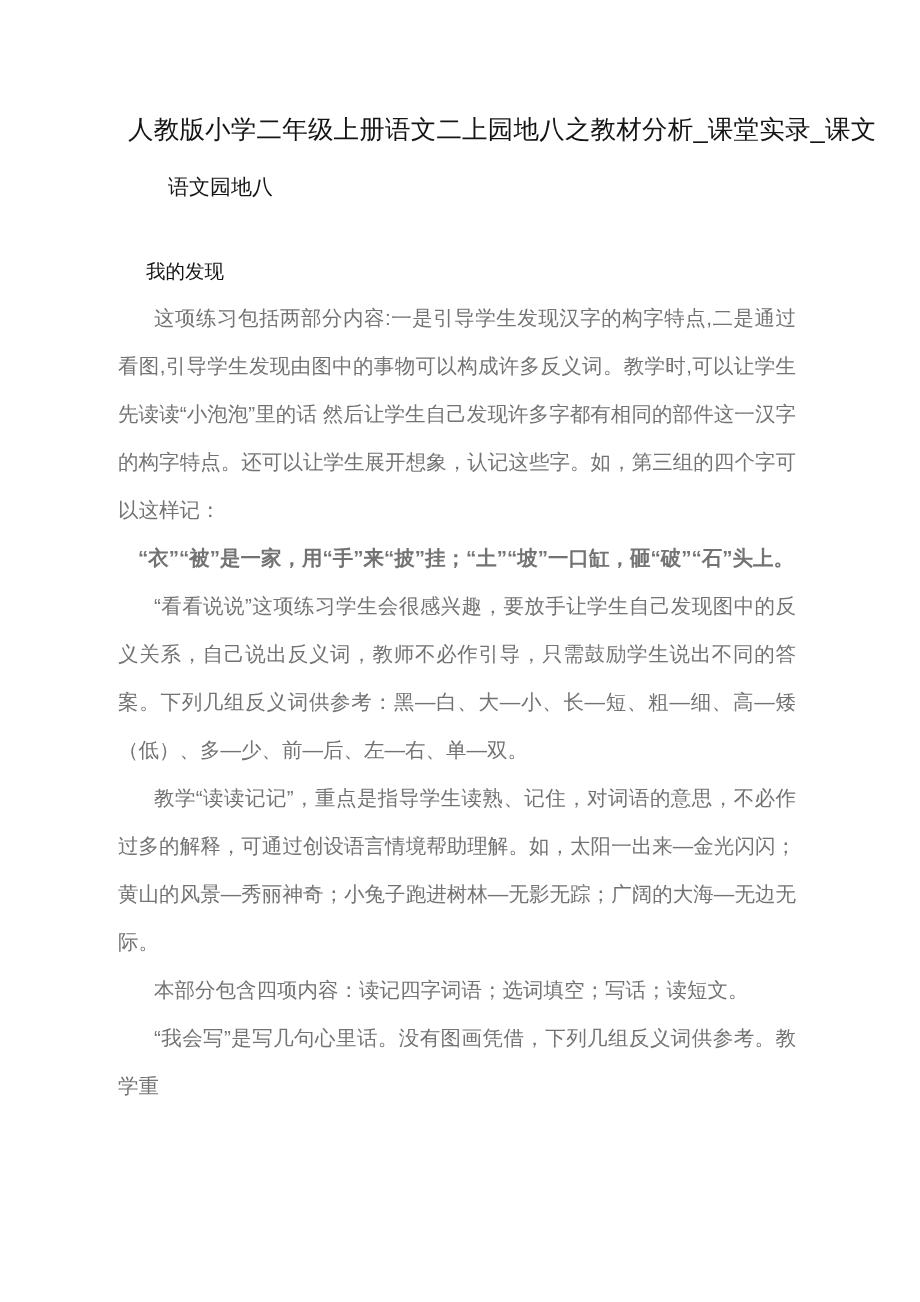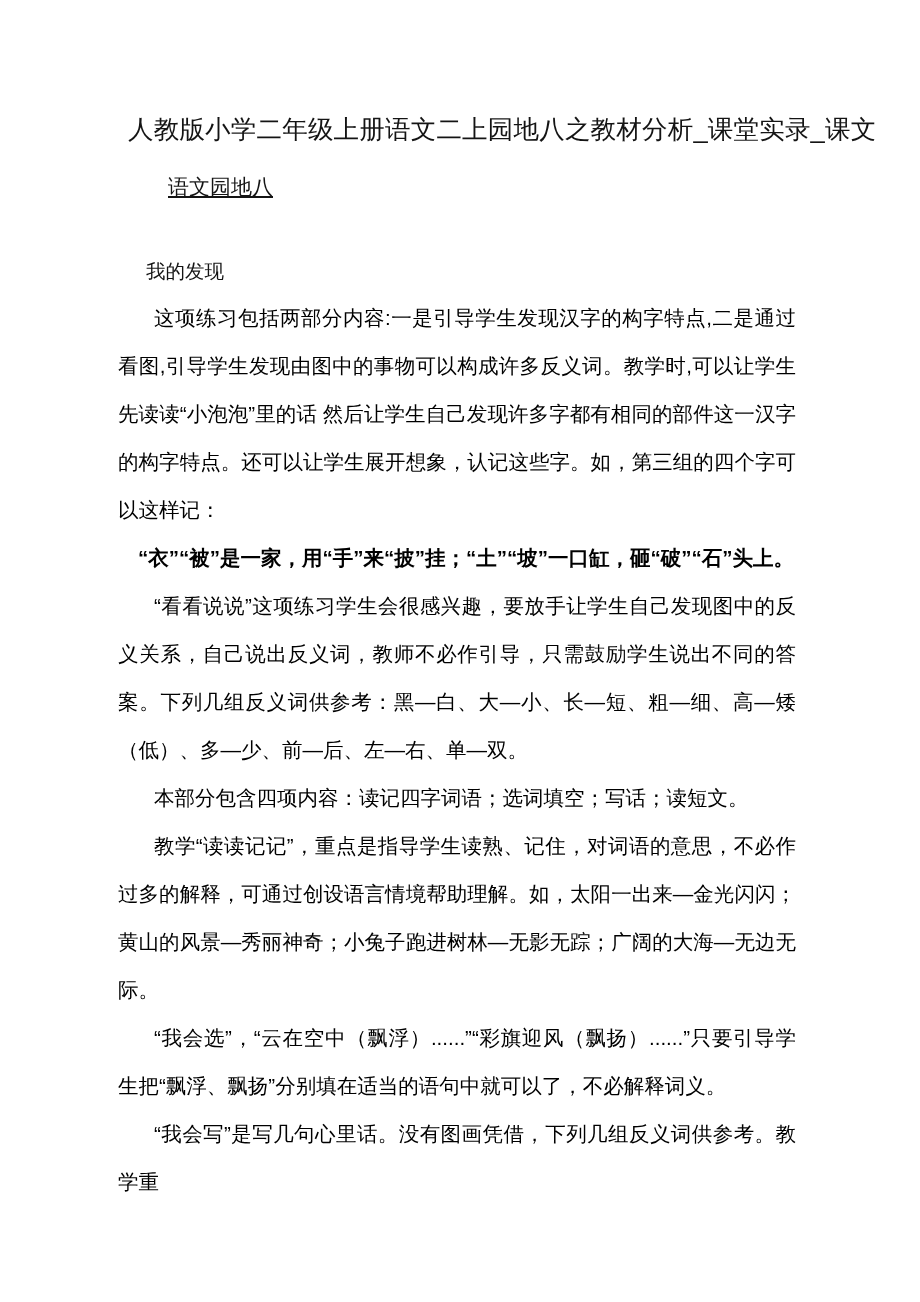--- a/index.html
+++ b/index.html
@@ -38,21 +38,20 @@
   }
 
   .doc-subtitle {
     position: absolute;
     left: 168px;
     top: 172px;
     font-size: 21px;
     line-height: 30px;
     color: #141414;
     white-space: nowrap;
-    text-decoration: underline;
   }
 
   .body-block {
     position: absolute;
     left: 118px;
     top: 248px;
     width: 678px;
   }
 
   .sec-head {
@@ -60,21 +59,21 @@
     line-height: 46px;
     color: #141414;
     text-indent: 28px;
     margin: 0;
     white-space: nowrap;
   }
 
   .para {
     font-size: 20.5px;
     line-height: 48px;
-    color: #000000;
+    color: #737373;
     margin: 0;
     text-indent: 36px;
     text-align: justify;
     text-justify: inter-ideograph;
     word-break: break-all;
   }
 
   .para.tight {
     text-indent: 20px;
     font-weight: bold;
@@ -93,23 +92,22 @@
 
     <div class="sec-head">我的发现</div>
 
     <p class="para">这项练习包括两部分内容:一是引导学生发现汉字的构字特点,二是通过看图,引导学生发现由图中的事物可以构成许多反义词。教学时,可以让学生先读读“小泡泡”里的话 然后让学生自己发现许多字都有相同的部件这一汉字的构字特点。还可以让学生展开想象，认记这些字。如，第三组的四个字可以这样记：</p>
 
     <p class="para tight">“衣”“被”是一家，用“手”来“披”挂；“土”“坡”一口缸，砸“破”“石”头上。</p>
 
     <p class="para">“看看说说”这项练习学生会很感兴趣，要放手让学生自己发现图中的反义关系，自己说出反义词，教师不必作引导，只需鼓励学生说出不同的答案。下列几组反义词供参考：黑—白、大—小、长—短、粗—细、高—矮（低）、多—少、前—后、左—右、单—双。</p>
 
 
+    <p class="para">教学“读读记记”，重点是指导学生读熟、记住，对词语的意思，不必作过多的解释，可通过创设语言情境帮助理解。如，太阳一出来—金光闪闪；黄山的风景—秀丽神奇；小兔子跑进树林—无影无踪；广阔的大海—无边无际。</p>
+
     <p class="para">本部分包含四项内容：读记四字词语；选词填空；写话；读短文。</p>
 
-    <p class="para">教学“读读记记”，重点是指导学生读熟、记住，对词语的意思，不必作过多的解释，可通过创设语言情境帮助理解。如，太阳一出来—金光闪闪；黄山的风景—秀丽神奇；小兔子跑进树林—无影无踪；广阔的大海—无边无际。</p>
-
-    <p class="para">“我会选”，“云在空中（飘浮）......”“彩旗迎风（飘扬）......”只要引导学生把“飘浮、飘扬”分别填在适当的语句中就可以了，不必解释词义。</p>
 
     <p class="para">“我会写”是写几句心里话。没有图画凭借，下列几组反义词供参考。教学重</p>
 
   </div>
 
 </div>
 
 </body></html>

